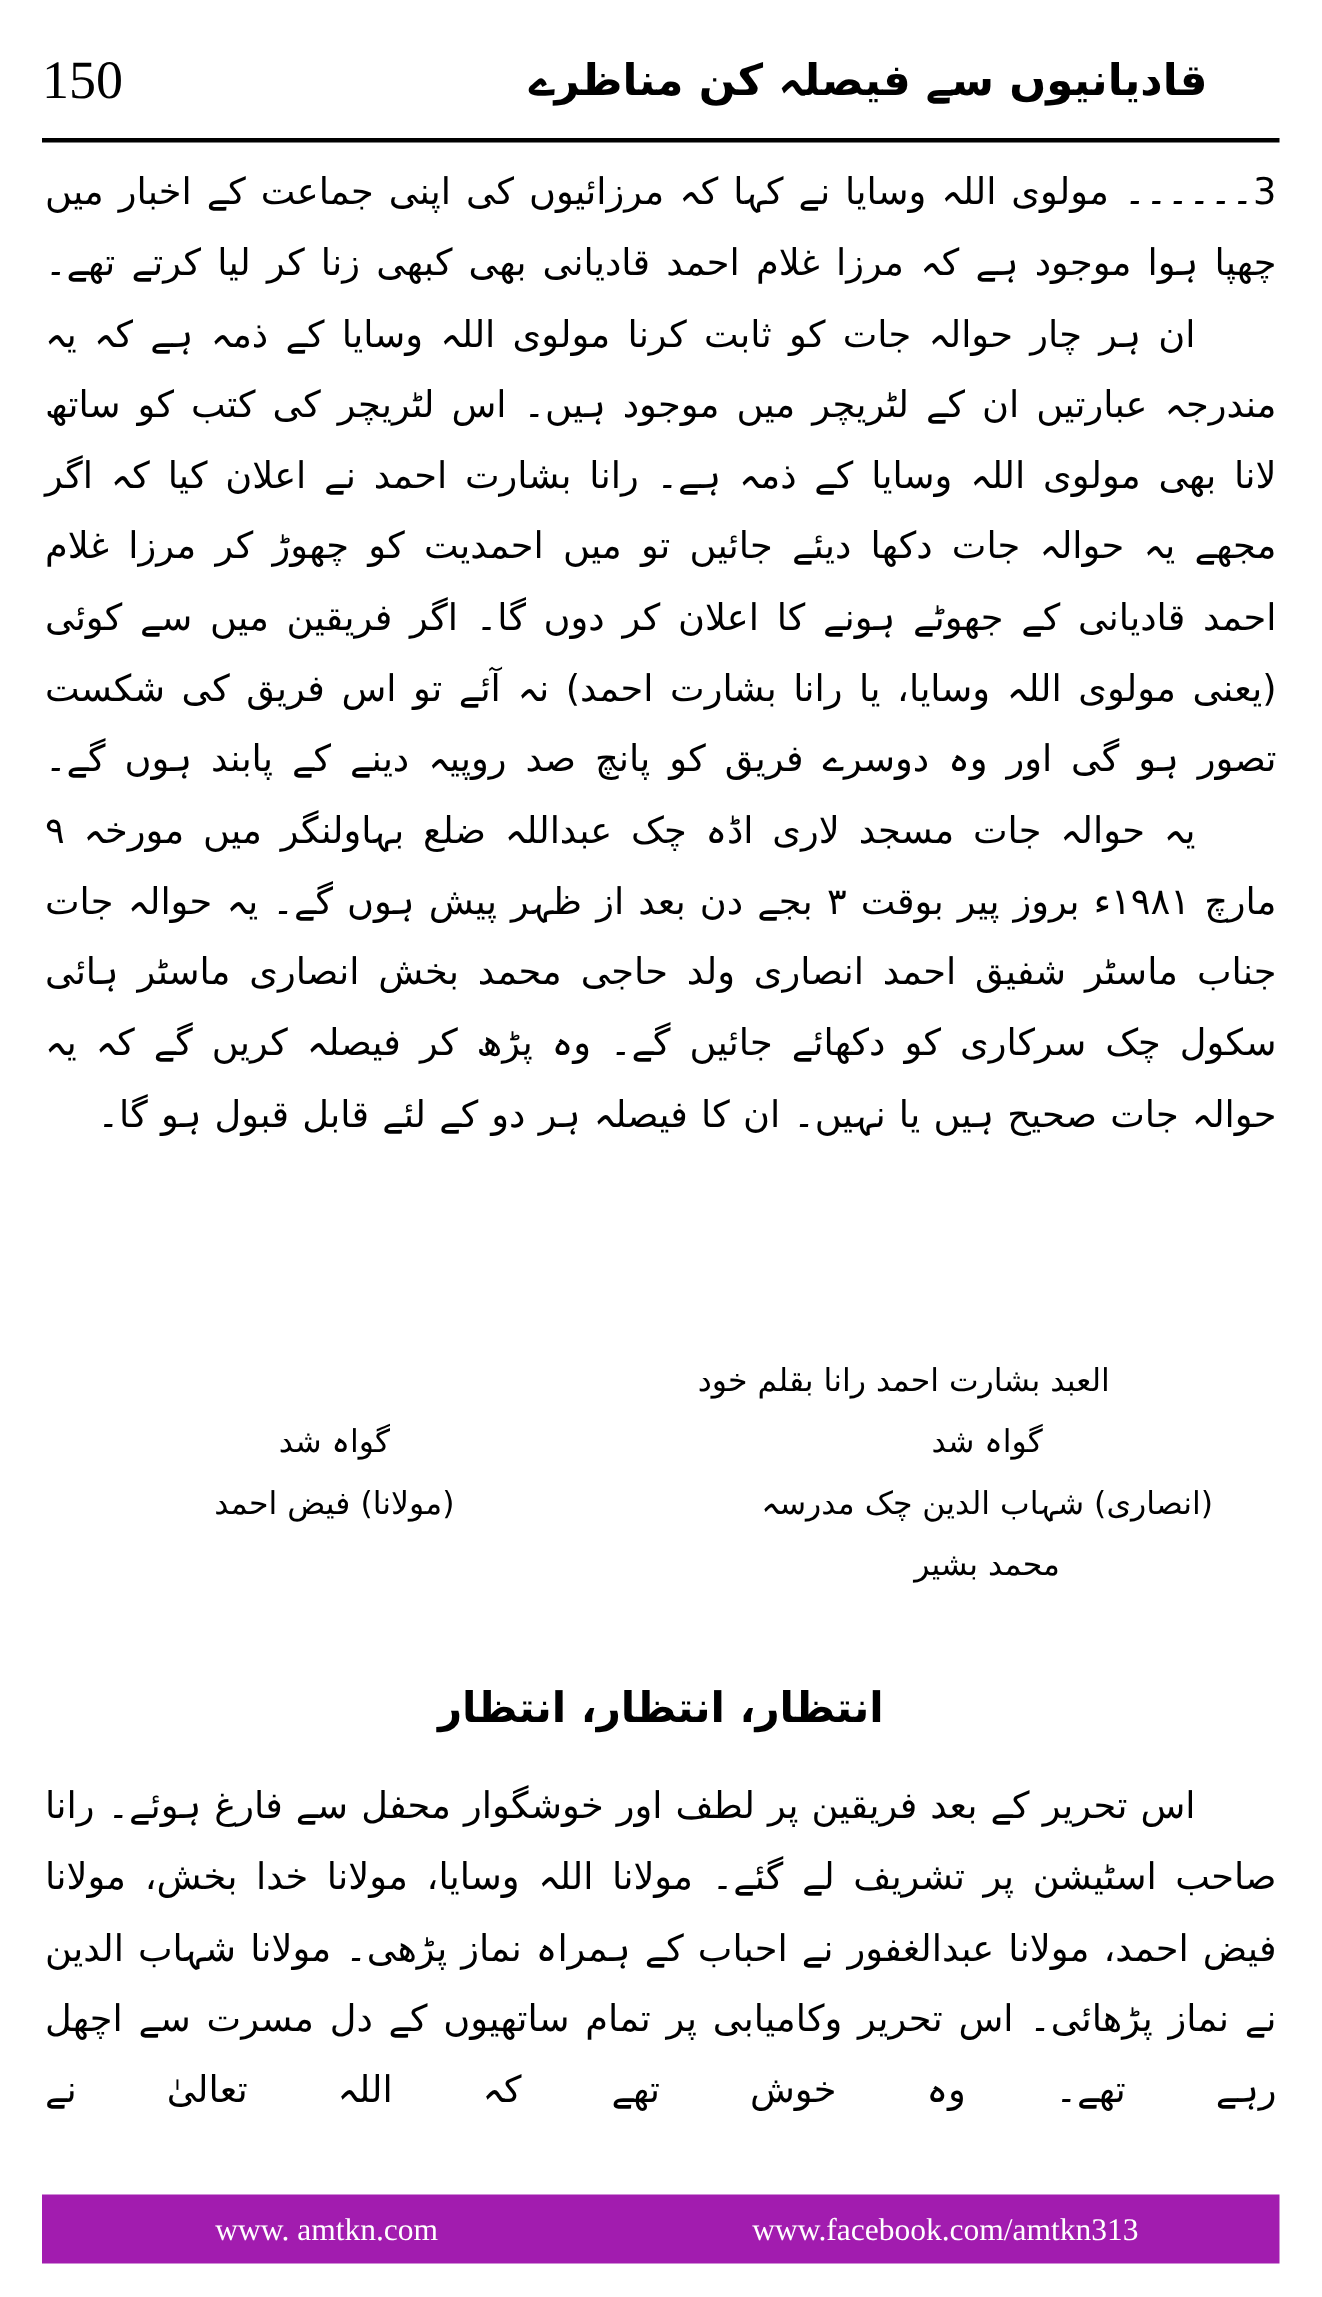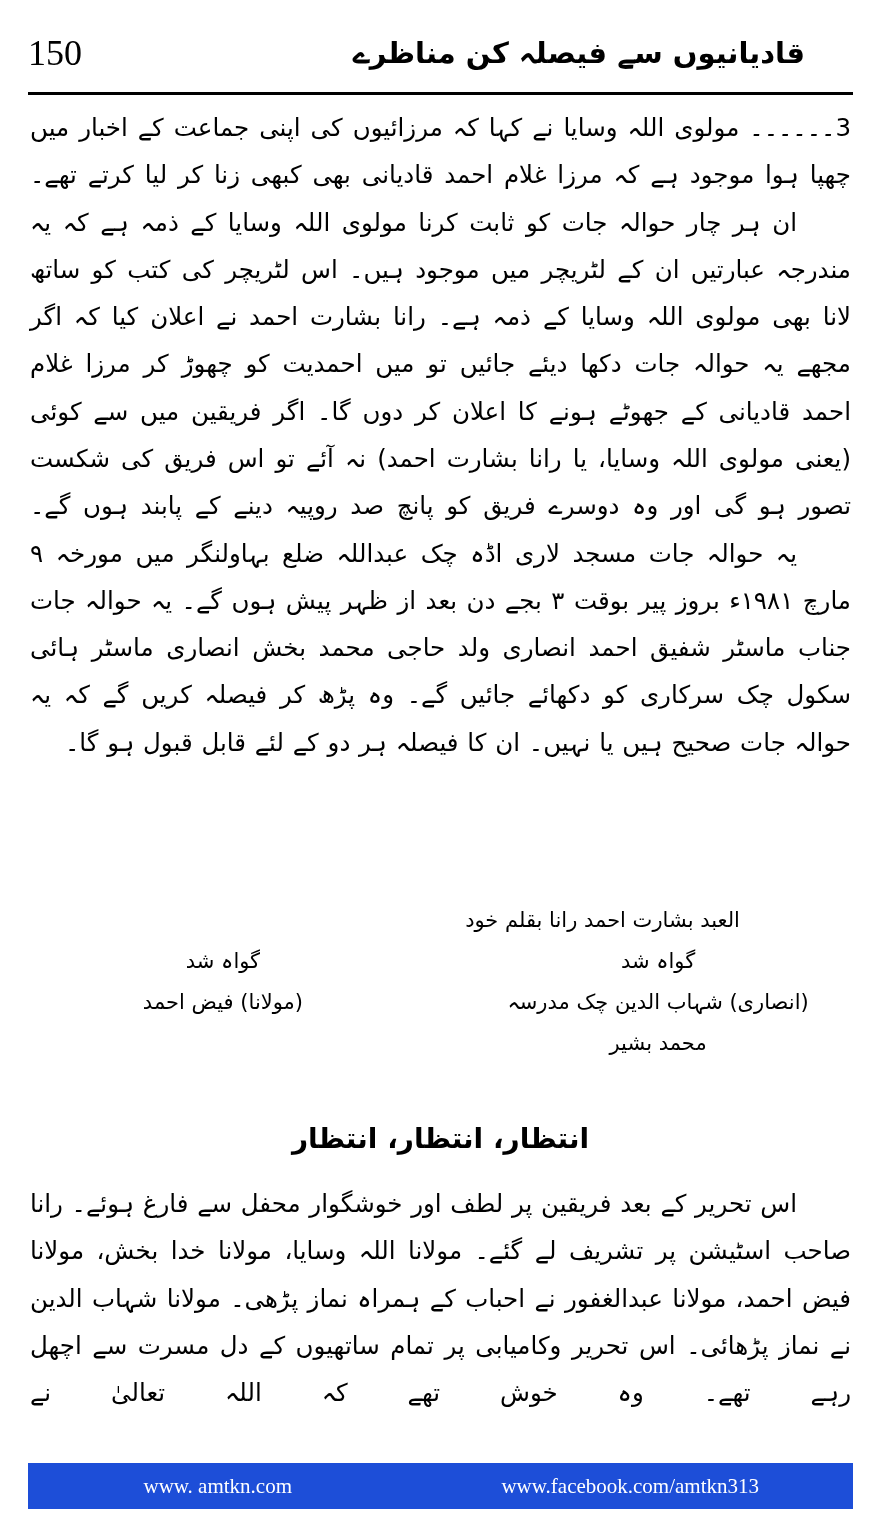--- a/index.html
+++ b/index.html
@@ -135,21 +135,21 @@
     line-height: 1.93;
   }
 
   
   .footer {
     position: absolute;
     left: 28px;
     right: 28px;
     bottom: 22px;
     height: 46px;
-    background: #1d4ed8;
+    background: #a21caf;
     display: flex;
     align-items: center;
     direction: ltr;
   }
   .footer-left, .footer-right {
     color: #ffffff;
     font-family: "Liberation Serif", "DejaVu Serif", serif;
     font-size: 21px;
     text-align: center;
   }

